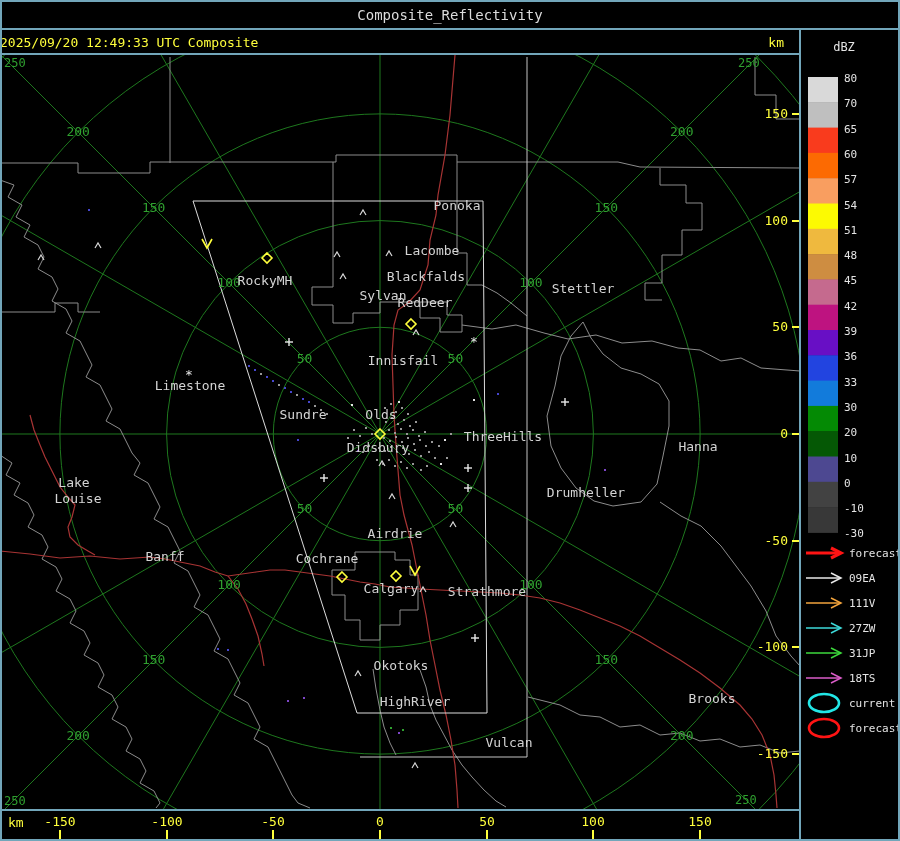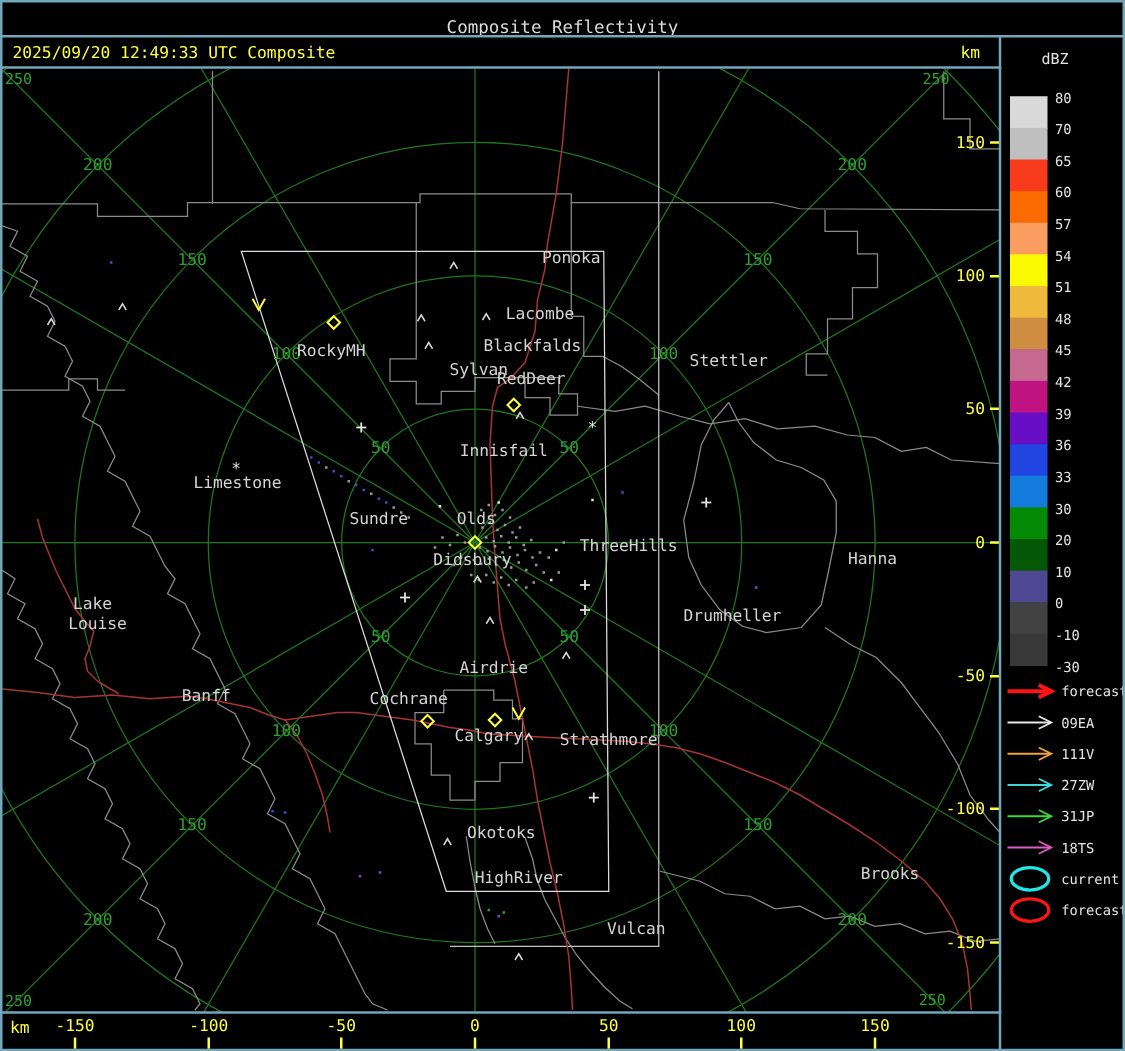--- a/index.html
+++ b/index.html
@@ -1,24 +1,24 @@
 <!DOCTYPE html>
 <html><head>
 <meta charset="utf-8">
 <style>
   html,body{margin:0;padding:0;background:#000;}
   body{width:900px;height:841px;position:relative;overflow:hidden;
        font-family:"DejaVu Sans Mono",monospace;}
   #window{position:absolute;left:0;top:0;width:900px;height:841px;background:#000;}
   #titlebar{position:absolute;left:0;top:0;width:900px;height:30px;
-            display:flex;align-items:flex-end;justify-content:center;
+            display:flex;align-items:center;justify-content:center;
             color:#dcdcdc;font-size:14px;letter-spacing:0px;}
   #header{position:absolute;left:0;top:30px;width:800px;height:25px;
           display:flex;align-items:center;font-size:13px;}
-  #timestamp{margin-left:10px;text-align:center;}
+  #timestamp{text-align:center;}
   #header-km{margin-left:auto;margin-right:16px;}
   #map-svg{position:absolute;left:0;top:55px;width:800px;height:755px;background:#000;}
   #sidebar-svg{position:absolute;left:800px;top:30px;width:100px;height:811px;background:#000;}
   #bottom-axis{position:absolute;left:0;top:811px;width:800px;height:30px;font-size:13px;}
   #axis-km{position:absolute;left:8px;top:4px;}
   .tick-label{position:absolute;top:3px;transform:translateX(-50%);}
   .tick-mark{position:absolute;top:19px;width:2px;height:9px;}
   .frame-line{position:absolute;}
   .yellow-text{color:#ffff3c;}
 </style>

